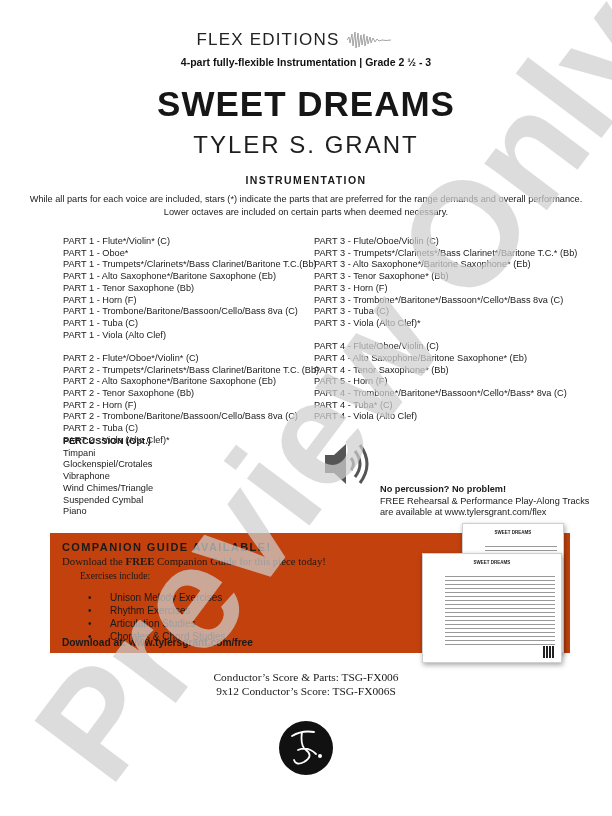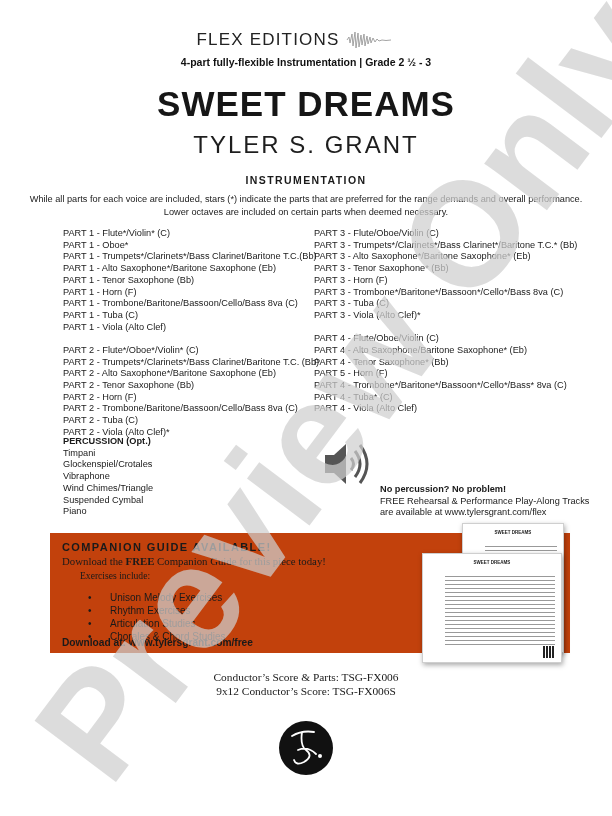--- a/index.html
+++ b/index.html
@@ -12,21 +12,21 @@
     .wave-icon { width: 46px; height: 20px; }
 
     .subtitle { position: absolute; top: 56px; left: 0; width: 612px; text-align: center; font-size: 10.5px; font-weight: 700; color: #111; }
 
     .title { position: absolute; top: 84px; left: 0; width: 612px; text-align: center; font-size: 35px; font-weight: 700; letter-spacing: 1px; color: #161616; }
     .composer { position: absolute; top: 131px; left: 0; width: 612px; text-align: center; font-size: 24px; letter-spacing: 2px; color: #1e1e1e; font-weight: 400; }
     .section-head { position: absolute; top: 174px; left: 0; width: 612px; text-align: center; font-size: 10.5px; font-weight: 700; letter-spacing: 1.4px; color: #1a1a1a; }
 
     .intro { position: absolute; top: 193px; left: 20px; width: 572px; text-align: center; font-size: 9.2px; line-height: 12.5px; color: #1a1a1a; }
 
-    .parts-col { position: absolute; font-size: 9.2px; line-height: 11.7px; color: #1a1a1a; }
+    .parts-col { position: absolute; font-size: 9.2px; line-height: 11.7px; color: #1a1a1a; margin-top: 8px; }
     .col-left { left: 63px; top: 228px; width: 250px; }
     .col-right { left: 314px; top: 228px; width: 270px; }
     .group { margin-bottom: 11.5px; }
     .part-line { white-space: nowrap; }
 
     .perc { position: absolute; left: 63px; top: 436px; font-size: 9.2px; line-height: 11.7px; }
     .perc-title { font-weight: 700; }
 
     .speaker { position: absolute; left: 322px; top: 440px; width: 52px; height: 48px; }
     .promo { position: absolute; left: 380px; top: 445px; font-size: 9.2px; line-height: 11.7px; color: #1a1a1a; }

